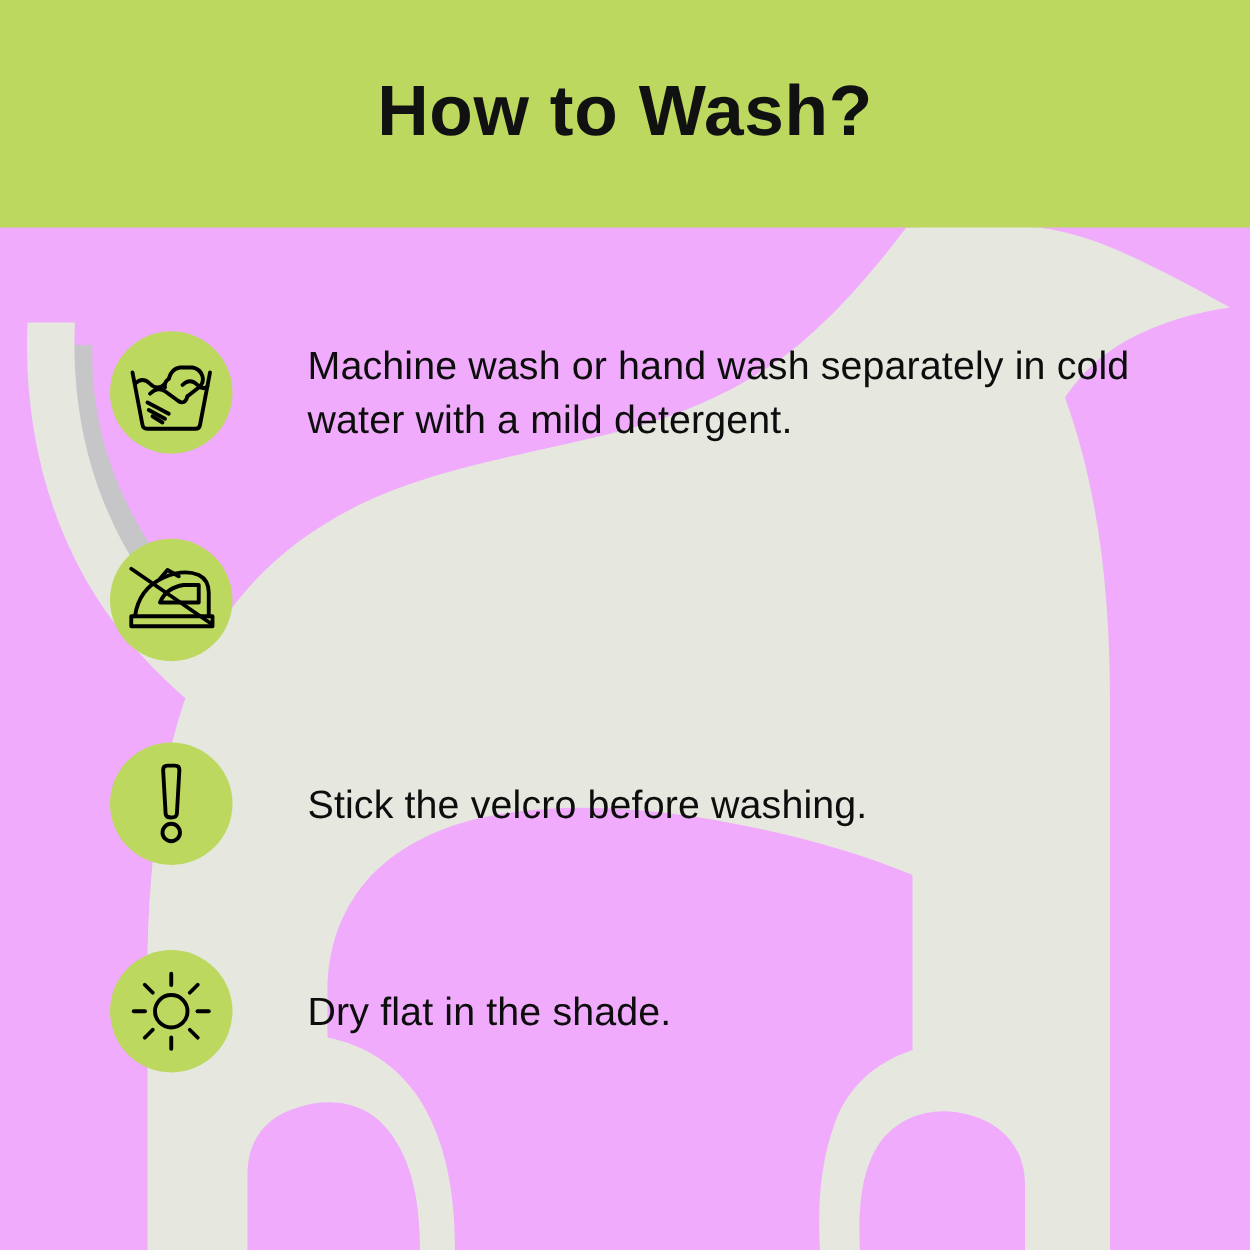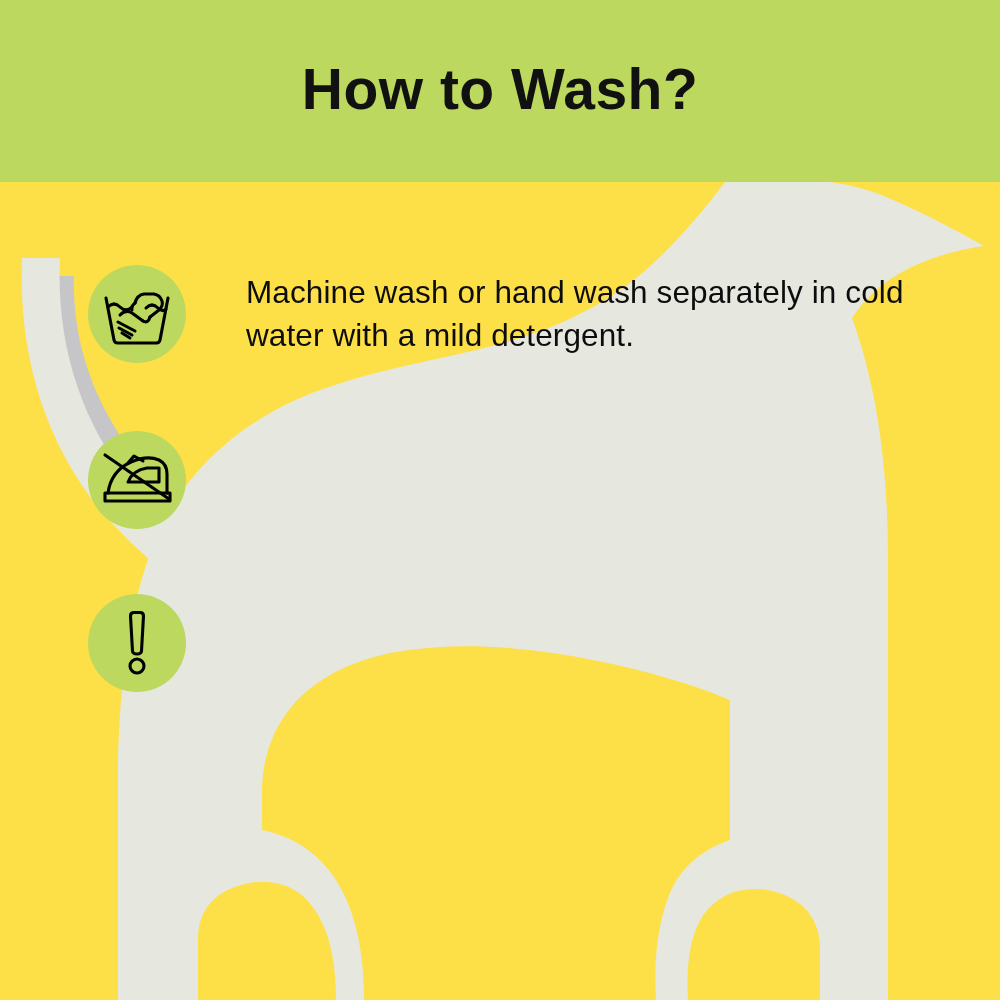--- a/index.html
+++ b/index.html
@@ -10,21 +10,21 @@
     width: 1000px;
     height: 1000px;
     overflow: hidden;
     font-family: "Liberation Sans", sans-serif;
   }
 
   #card {
     position: relative;
     width: 1000px;
     height: 1000px;
-    background: #fde047;
+    background: #f0abfc;
     overflow: hidden;
   }
 
   
   #bg-art {
     position: absolute;
     left: 0;
     top: 0;
     width: 1000px;
     height: 1000px;
@@ -216,17 +216,36 @@
       <div class="icon-badge">
         <svg width="40" height="66" viewBox="0 0 40 66" aria-hidden="true">
           <g fill="none" stroke="#000000" stroke-width="3.1" stroke-linecap="round" stroke-linejoin="round">
 
             <path d="M 13.5 6 Q 13.5 2.5 17 2.5 L 23 2.5 Q 26.5 2.5 26.5 6 L 24.5 41 Q 24.3 44 20 44 Q 15.7 44 15.5 41 Z"></path>
 
             <circle cx="20" cy="56" r="7"></circle>
           </g>
         </svg>
       </div>
-    </div>
-
+      <div class="instruction-text">Stick the velcro before washing.</div>
+    </div>
+
+    <div class="instruction-row r3">
+      <div class="icon-badge">
+        <svg width="66" height="66" viewBox="0 0 66 66" aria-hidden="true">
+          <g fill="none" stroke="#000000" stroke-width="3.1" stroke-linecap="round" stroke-linejoin="round">
+            <circle cx="33" cy="33" r="13"></circle>
+            <path d="M 33 3 L 33 12"></path>
+            <path d="M 33 54 L 33 63"></path>
+            <path d="M 3 33 L 12 33"></path>
+            <path d="M 54 33 L 63 33"></path>
+            <path d="M 11.8 11.8 L 18.2 18.2"></path>
+            <path d="M 47.8 47.8 L 54.2 54.2"></path>
+            <path d="M 54.2 11.8 L 47.8 18.2"></path>
+            <path d="M 18.2 47.8 L 11.8 54.2"></path>
+          </g>
+        </svg>
+      </div>
+      <div class="instruction-text">Dry flat in the shade.</div>
+    </div>
 
   </div>
 </div>
 
 </body></html>

